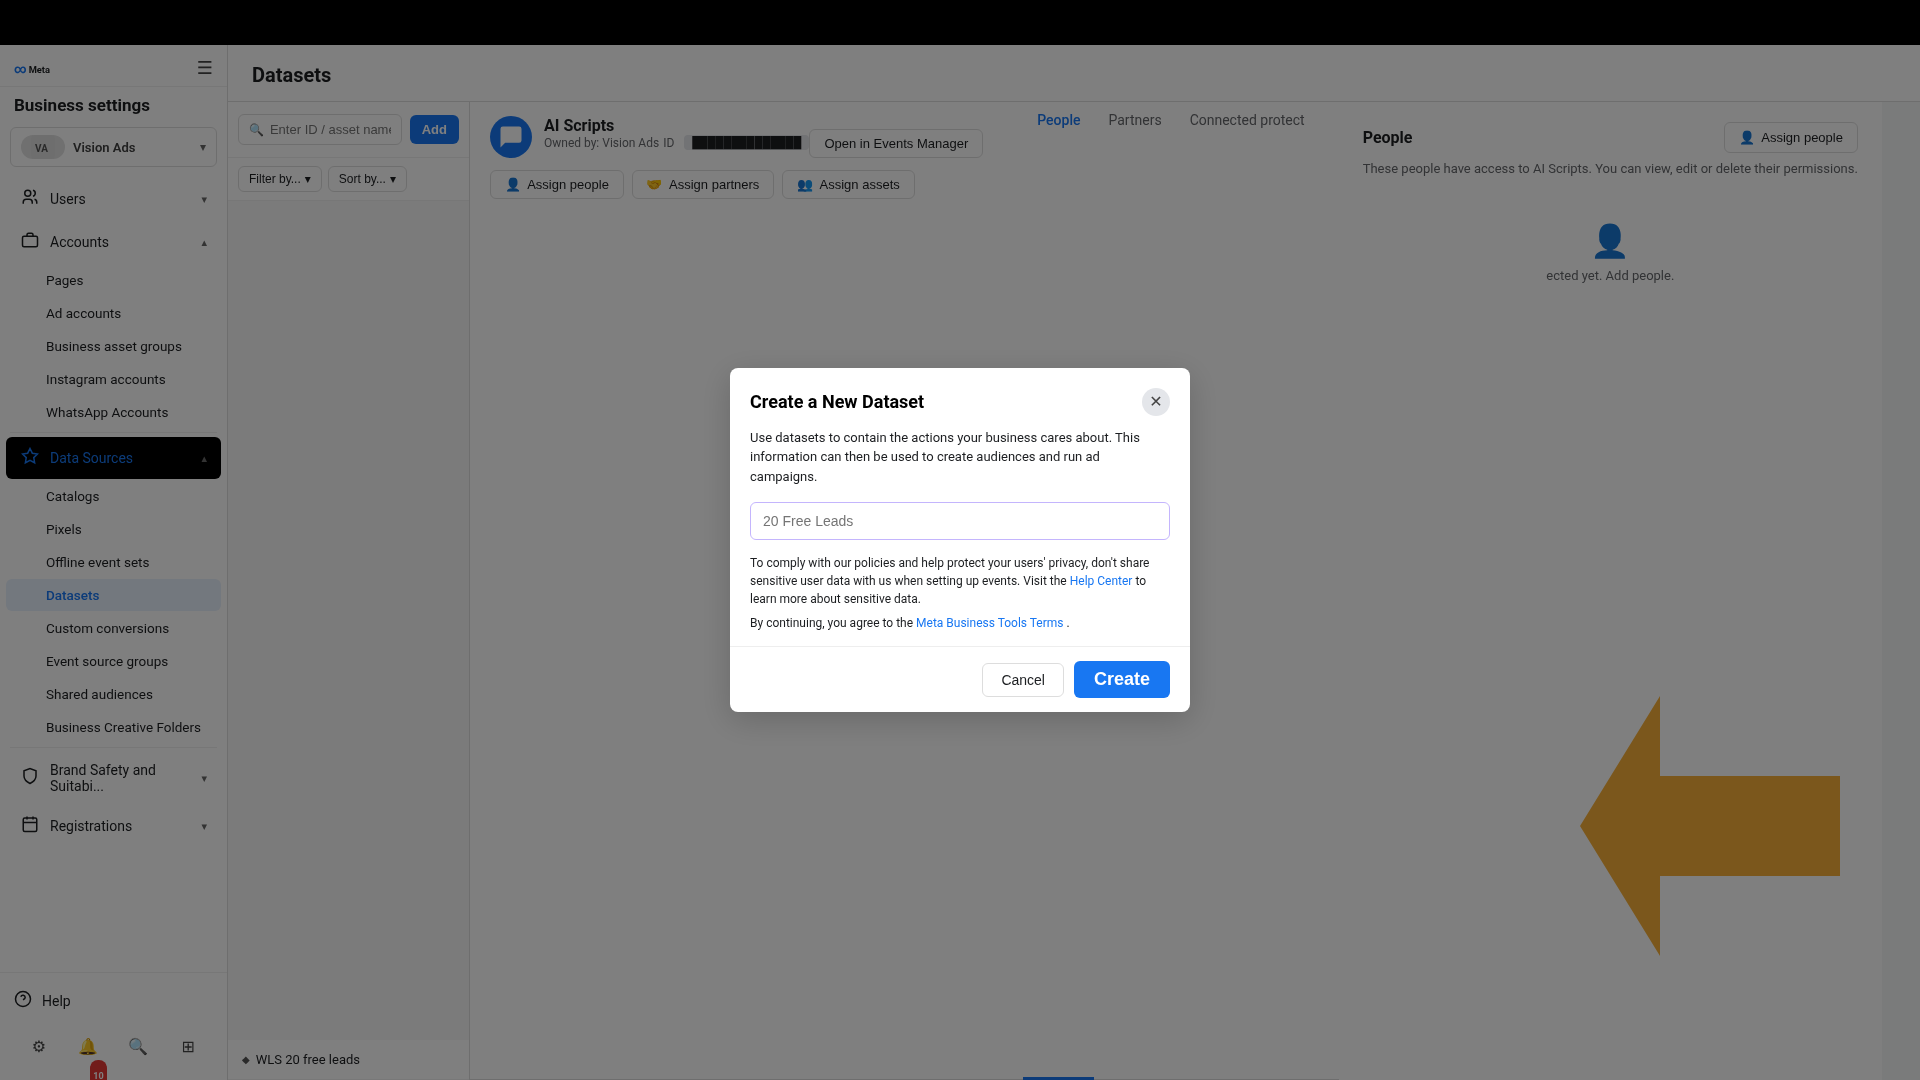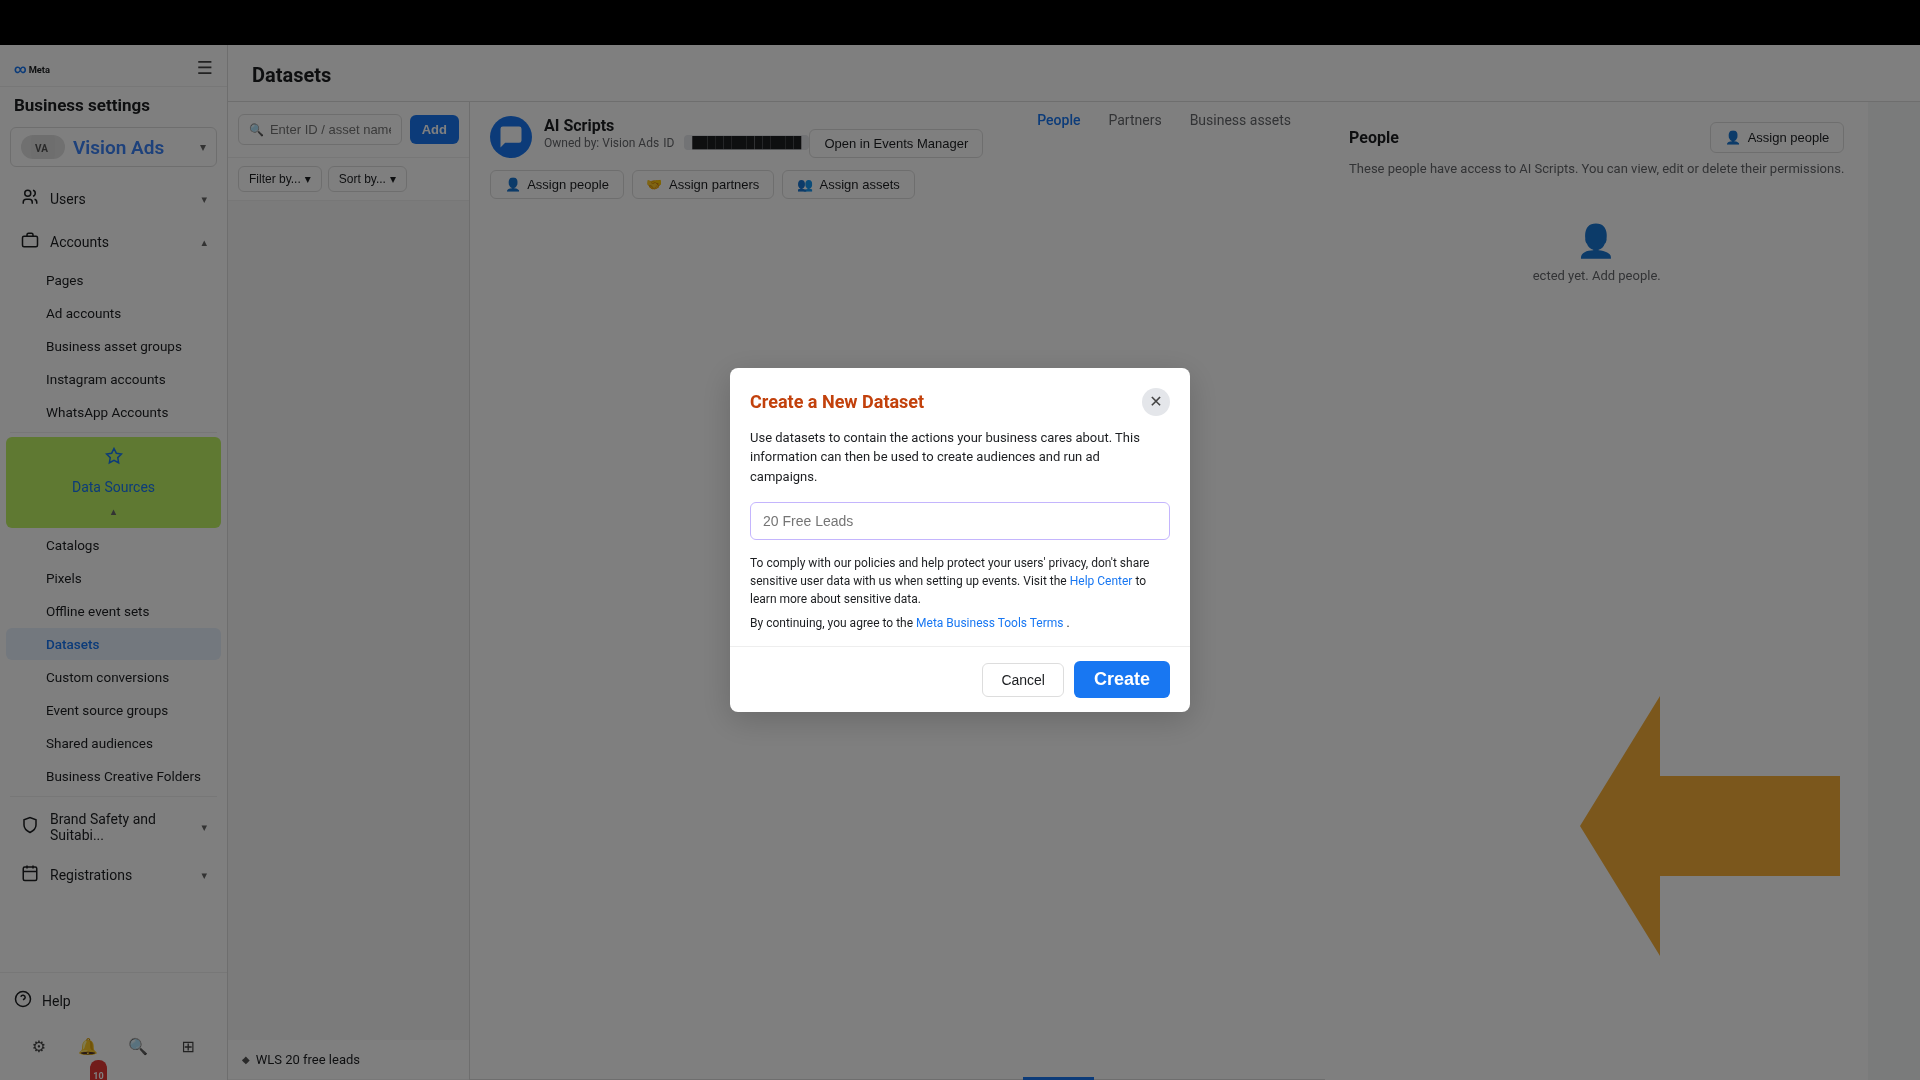--- a/index.html
+++ b/index.html
@@ -87,24 +87,24 @@
       display: flex;
       align-items: center;
       justify-content: center;
       font-size: 10px;
       font-weight: bold;
       color: #555;
       overflow: hidden;
     }
 
     .account-selector .account-name {
-      font-size: 19px;
+      font-size: 13px;
       font-weight: 600;
       flex: 1;
-      color: #3b82f6;
+      color: #404040;
     }
 
     .account-selector .chevron {
       color: #666;
       font-size: 12px;
     }
 
     .sidebar-section {
       padding: 2px 0;
     }
@@ -115,23 +115,22 @@
       gap: 10px;
       padding: 10px 14px;
       cursor: pointer;
       color: #1c1e21;
       font-size: 14px;
       border-radius: 6px;
       margin: 1px 6px;
     }
 
     .sidebar-nav-item.active {
-      background: #bef264;
+      background: #000000;
       color: #1877f2;
-      flex-direction: column;
     }
 
     .sidebar-nav-item .nav-icon {
       font-size: 16px;
       width: 20px;
       text-align: center;
       color: inherit;
     }
 
     .sidebar-nav-item .nav-label {
@@ -518,21 +517,21 @@
     .modal-header {
       padding: 20px 20px 12px;
       display: flex;
       align-items: center;
       justify-content: space-between;
     }
 
     .modal-title {
       font-size: 18px;
       font-weight: 700;
-      color: #c2410c;
+      color: #000000;
     }
 
     .modal-close {
       width: 28px;
       height: 28px;
       border-radius: 50%;
       border: none;
       background: #e4e6ea;
       cursor: pointer;
       display: flex;
@@ -831,21 +830,21 @@
             <button class="action-btn">
               <span>👥</span>
               <span>Assign assets</span>
             </button>
           </div>
         </div>
 
         <div class="detail-tabs">
           <div class="detail-tab active">People</div>
           <div class="detail-tab">Partners</div>
-          <div class="detail-tab">Business assets</div>
+          <div class="detail-tab">Connected protect</div>
         </div>
 
         <div class="people-section">
           <div class="people-header">
             <span class="people-title">People</span>
             <button class="assign-people-btn">
               <span>👤</span>
               <span>Assign people</span>
             </button>
           </div>

